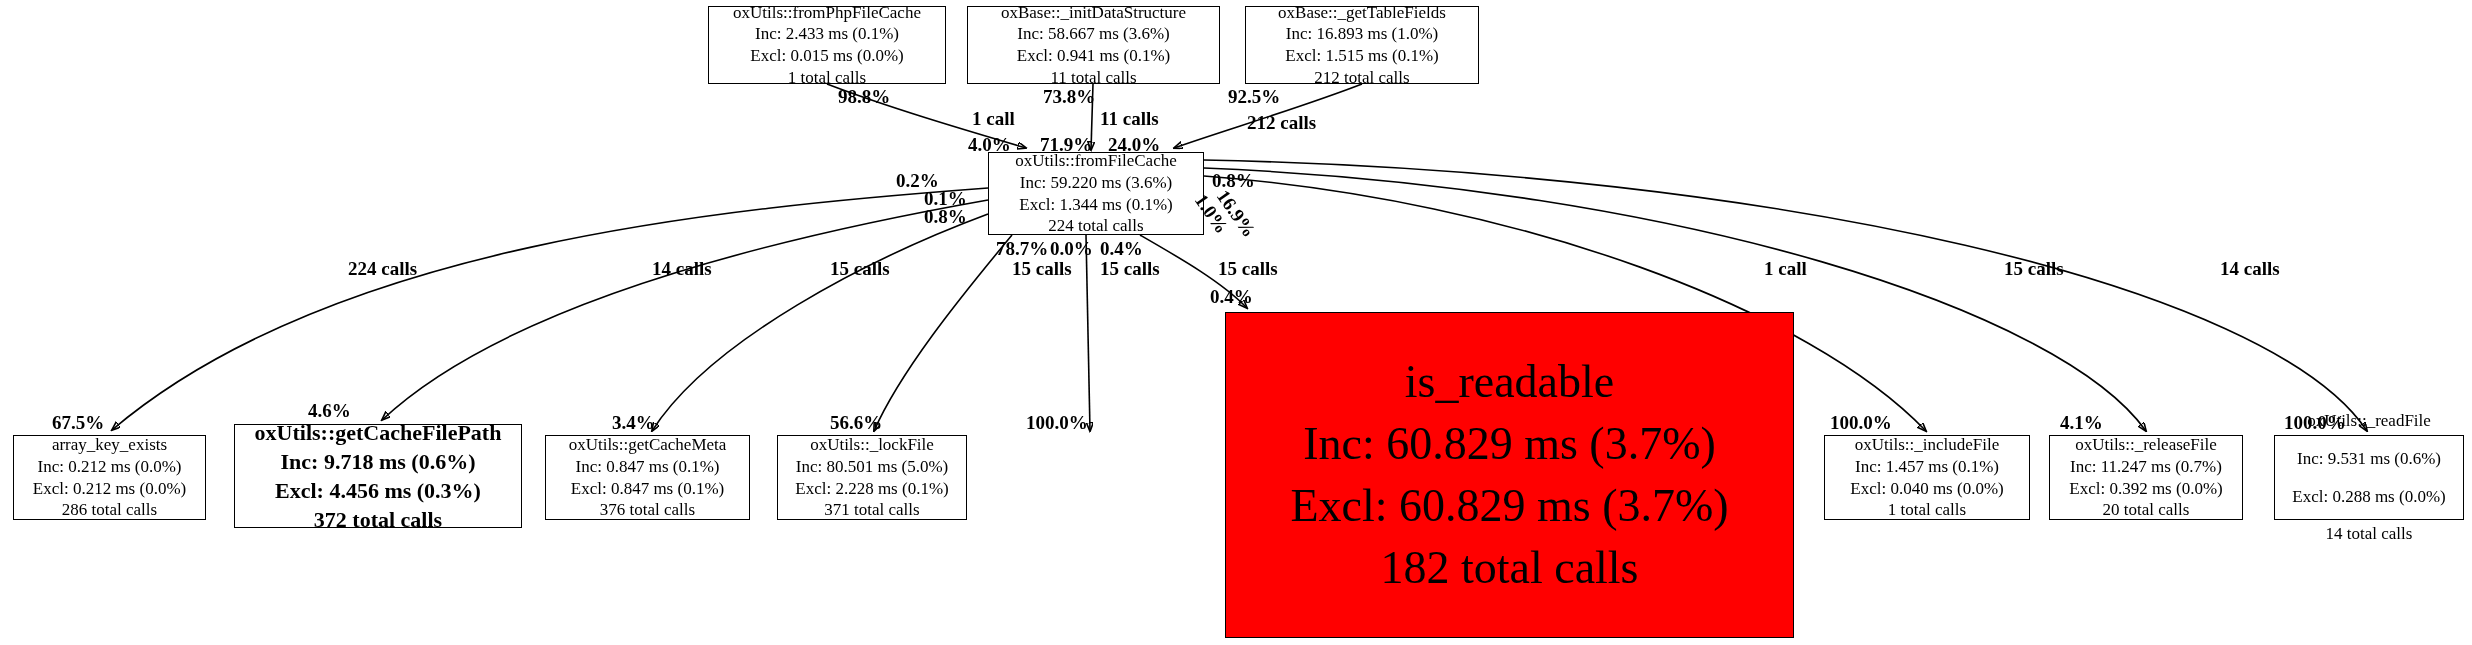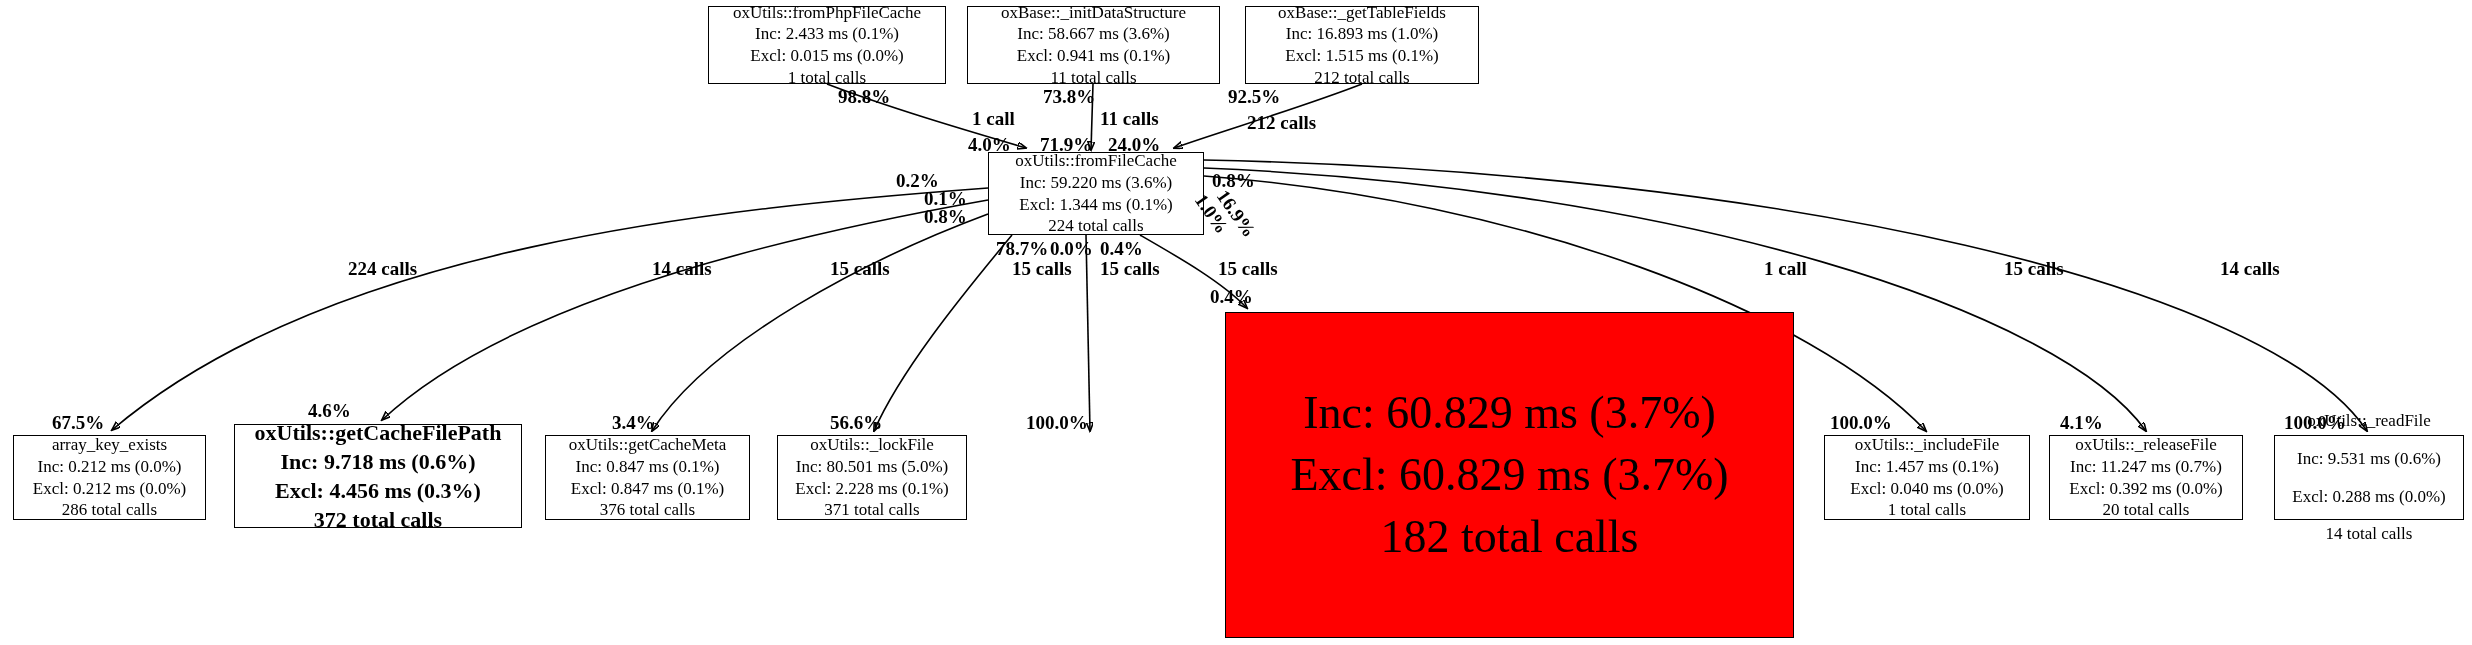--- a/index.html
+++ b/index.html
@@ -91,20 +91,21 @@
     <div>Excl: 0.847 ms (0.1%)</div>
     <div>376 total calls</div>
   </div>
   <div class="node" style="left:777px;top:435px;width:190px;height:85px;">
     <div>oxUtils::_lockFile</div>
     <div>Inc: 80.501 ms (5.0%)</div>
     <div>Excl: 2.228 ms (0.1%)</div>
     <div>371 total calls</div>
   </div>
   <div class="node node-red" style="left:1225px;top:312px;width:569px;height:326px;">
+    <div>is_readable</div>
     <div>Inc: 60.829 ms (3.7%)</div>
     <div>Excl: 60.829 ms (3.7%)</div>
     <div>182 total calls</div>
   </div>
   <div class="node" style="left:1824px;top:435px;width:206px;height:85px;">
     <div>oxUtils::_includeFile</div>
     <div>Inc: 1.457 ms (0.1%)</div>
     <div>Excl: 0.040 ms (0.0%)</div>
     <div>1 total calls</div>
   </div>

